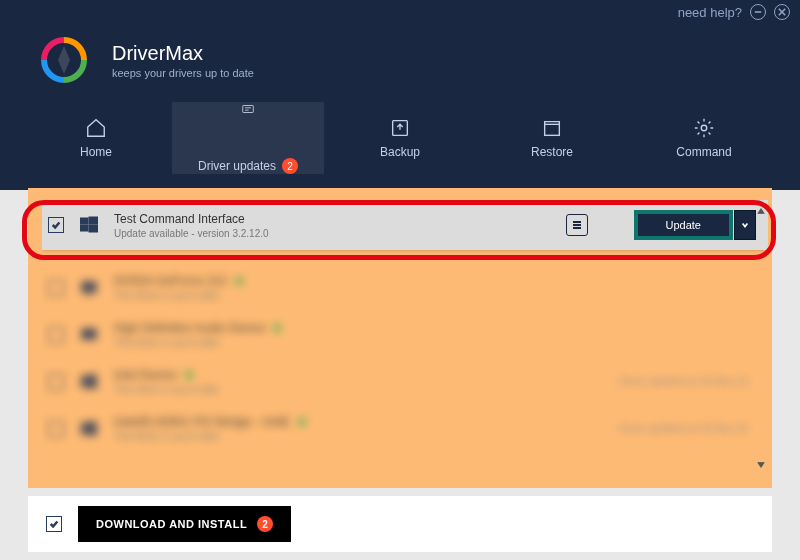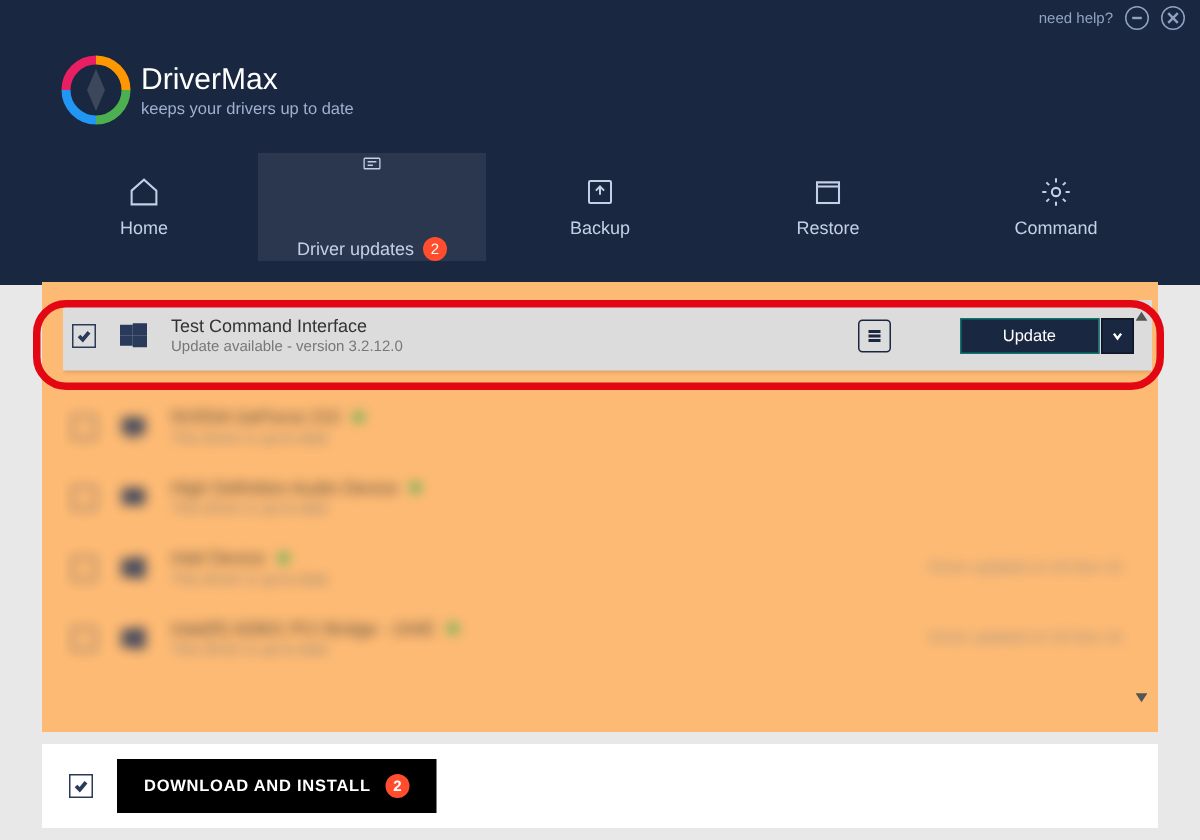--- a/index.html
+++ b/index.html
@@ -1,23 +1,23 @@
 <!DOCTYPE html>
 <html><head>
 <meta charset="utf-8">
 <style>
 * { margin: 0; padding: 0; box-sizing: border-box; font-family: -apple-system, "Segoe UI", Arial, sans-serif; }
 body { width: 800px; height: 560px; background: linear-gradient(180deg, #1a2740 0%, #1a2740 190px, #e8e8e8 190px); overflow: hidden; }
 
 .titlebar { height: 24px; display: flex; justify-content: flex-end; align-items: center; padding: 0 10px; gap: 8px; }
-.titlebar a { color: #8fa3c4; font-size: 10px; text-decoration: none; }
+.titlebar a { color: #8fa3c4; font-size: 13px; text-decoration: none; }
 .win-btn { width: 16px; height: 16px; border: 1px solid #8fa3c4; border-radius: 50%; display: flex; align-items: center; justify-content: center; cursor: pointer; }
 .win-btn svg { width: 8px; height: 8px; stroke: #8fa3c4; stroke-width: 2; fill: none; }
 
-.header { display: flex; align-items: center; padding: 12px 40px 18px; gap: 6px; }
+.header { display: flex; align-items: center; padding: 12px 40px 18px; gap: 24px; }
 .logo-circle { width: 48px; height: 48px; }
 .brand { color: #fff; }
 .brand h1 { font-size: 20px; font-weight: 400; }
 .brand p { font-size: 11px; color: #9fb1cf; margin-top: 2px; }
 
 .tabs { display: flex; height: 72px; padding: 0 20px; }
 .tab { flex: 1; display: flex; flex-direction: column; align-items: center; justify-content: center; gap: 6px; color: #c4d0e5; font-size: 12px; cursor: pointer; position: relative; }
 .tab.active { background: rgba(255,255,255,0.08); }
 .tab svg { width: 22px; height: 22px; stroke: #c4d0e5; fill: none; stroke-width: 1.5; }
 .tab-label-row { display: flex; align-items: center; gap: 6px; margin-top: 36px; }
@@ -36,21 +36,21 @@
 .driver-info { flex: 1; }
 .driver-name { font-size: 12px; color: #333; display: flex; align-items: center; gap: 8px; }
 .driver-sub { font-size: 10px; color: #777; margin-top: 2px; }
 .dot-green { width: 8px; height: 8px; border-radius: 50%; background: #4caf50; }
 .driver-meta { font-size: 10px; color: #888; margin-right: 8px; }
 
 .action-group { display: flex; align-items: center; gap: 10px; }
 .info-icon { width: 22px; height: 22px; border: 1.5px solid #1a2740; border-radius: 3px; display: flex; align-items: center; justify-content: center; cursor: pointer; }
 .info-icon svg { width: 12px; height: 12px; stroke: #1a2740; fill: none; stroke-width: 2; }
 .update-btn { display: flex; align-items: stretch; cursor: pointer; }
-.update-btn .main { background: #1a2740; color: #fff; font-size: 11px; padding: 5px 28px; border: 1px solid #0f766e; margin-left: 36px; }
+.update-btn .main { background: #1a2740; color: #fff; font-size: 11px; padding: 5px 28px; border: 4px solid #0f766e; margin-left: 36px; }
 .update-btn .sep { width: 1px; background: transparent; }
 .update-btn .caret { background: #1a2740; border: 1px solid #0d1626; width: 22px; display: flex; align-items: center; justify-content: center; }
 .update-btn .caret svg { width: 8px; height: 8px; stroke: #fff; fill: none; stroke-width: 2; }
 
 .highlight-ring { position: absolute; border: 5px solid #e30613; border-radius: 22px; left: 22px; right: 24px; top: 200px; height: 60px; pointer-events: none; }
 
 .scrollbar { position: absolute; right: 4px; top: 16px; bottom: 16px; width: 14px; }
 .sb-arrow { width: 14px; height: 14px; display: flex; align-items: center; justify-content: center; cursor: pointer; }
 .sb-arrow svg { width: 8px; height: 8px; stroke: #555; fill: #555; }
 

